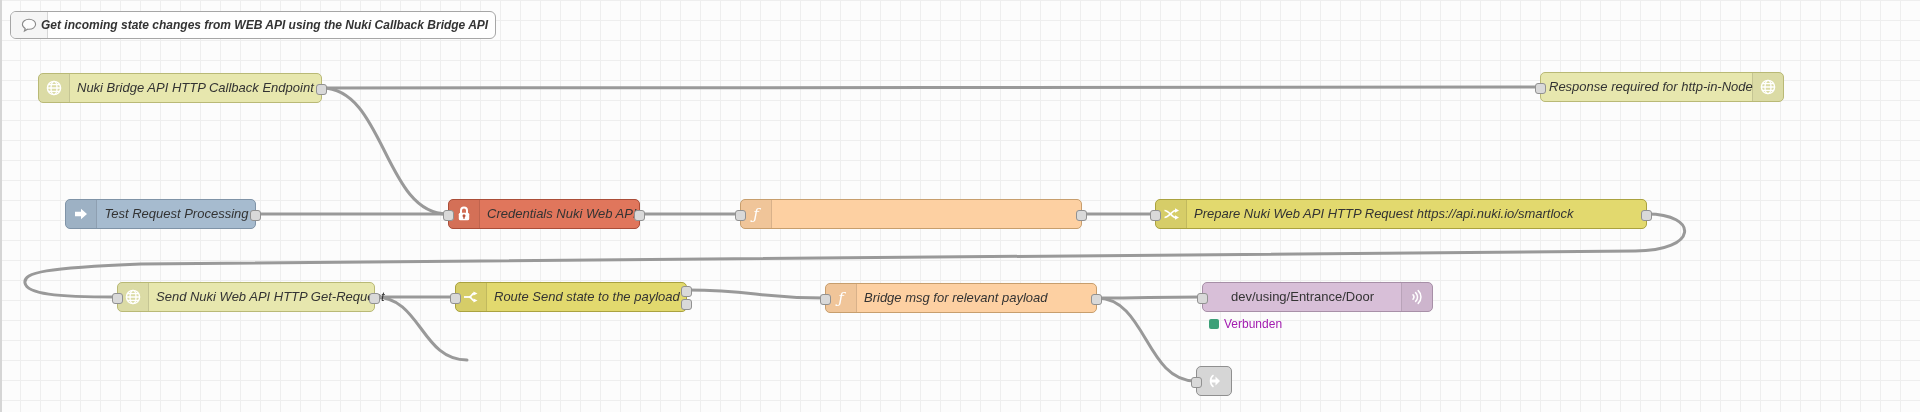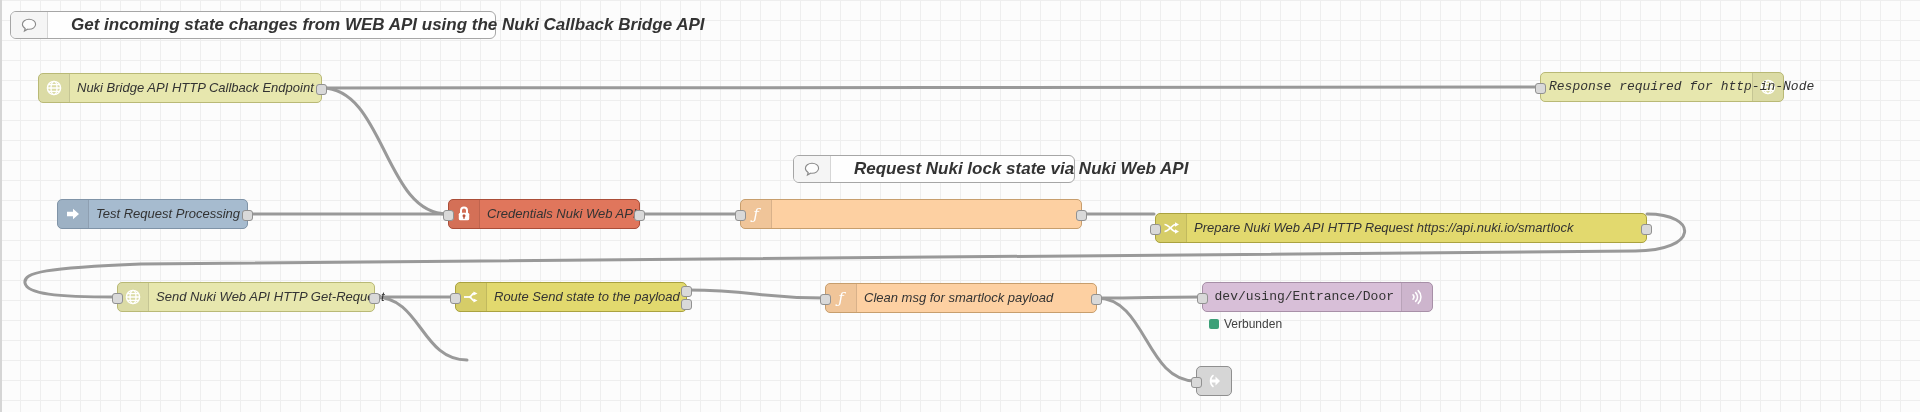--- a/index.html
+++ b/index.html
@@ -16,38 +16,38 @@
   .wire{stroke:#999;stroke-width:3;fill:none;stroke-linecap:round;}
   .node{position:absolute;height:30px;border-radius:5px;border:1px solid;box-sizing:border-box;cursor:move;}
   .icon-area{position:absolute;top:0;bottom:0;width:30px;background:rgba(0,0,0,0.05);
     display:flex;align-items:center;justify-content:center;}
   .icon-area.left{left:0;border-right:1px solid rgba(0,0,0,0.10);border-radius:4px 0 0 4px;}
   .icon-area.right{right:0;border-left:1px solid rgba(0,0,0,0.10);border-radius:0 4px 4px 0;}
   .icon-area.center{left:0;right:0;width:auto;background:transparent;border:none;border-radius:4px;}
   .icon-area svg{width:18px;height:18px;display:block;}
   .label{position:absolute;left:38px;right:6px;top:0;height:28px;line-height:28px;
     font-size:13px;font-style:italic;color:#333;white-space:nowrap;}
-  .label.right-align{left:8px;right:38px;text-align:right;font-family:Liberation Mono, monospace;}
+  .label.right-align{left:8px;right:38px;text-align:center;}
   .label.noitalic{font-style:normal;}
   .port{position:absolute;width:11px;height:11px;background:#d9d9d9;border:1px solid #919191;
     border-radius:3px;box-sizing:border-box;}
   .port.in{left:-6px;}
   .port.out{right:-6px;}
   .inject-btn{position:absolute;left:-20px;top:-1px;width:30px;height:30px;border:1px solid #8b98a5;
     border-radius:7px;background:#eef1f4;z-index:-1;box-sizing:border-box;}
   .inject-btn .fill{position:absolute;left:3px;top:3px;width:22px;height:22px;border-radius:4px;}
   .debug-btn{position:absolute;right:-20px;top:-1px;width:30px;height:30px;border:1px solid #999;
     border-radius:7px;background:#fdfdfd;z-index:-1;box-sizing:border-box;}
   .debug-btn .fill{position:absolute;left:3px;top:3px;width:22px;height:22px;border-radius:4px;background:#e7efe2;}
   .status{position:absolute;top:34px;left:6px;display:flex;align-items:center;gap:5px;
-    font-size:12px;color:#404040;white-space:nowrap;}
+    font-size:12px;color:#a21caf;white-space:nowrap;}
   .status .dot{width:10px;height:10px;border-radius:2px;display:inline-block;}
   .comment{position:absolute;height:28px;background:#fefefe;border:1px solid #a6a6a6;border-radius:6px;box-sizing:border-box;}
   .comment .icon-area{left:0;width:36px;background:#f5f5f5;border-right:1px solid #d6d6d6;border-radius:5px 0 0 5px;}
-  .comment .label{left:60px;font-weight:bold;font-size:17px;height:26px;line-height:26px;}
+  .comment .label{left:30px;font-weight:bold;font-size:12px;height:26px;line-height:26px;}
 </style>
 </head>
 <body>
 
 <div id="canvas">
   <svg id="wires" width="1920" height="412">
       <path d="M 322 88 C 472 88 1389 87 1539 87" class="wire"></path>
       <path d="M 322 88 C 384.5 88 384.5 214 447 214" class="wire"></path>
       <path d="M 248 214 C 347.5 214 347.5 214 447 214" class="wire"></path>
       <path d="M 640 214 C 689.5 214 689.5 214 739 214" class="wire"></path>
@@ -60,28 +60,20 @@
       <path d="M 1097 298 C 1146 298 1146 381 1195 381" class="wire"></path>
     </svg>
 <div class="comment" style="left: 10px; top: 11px; width: 486px;">
       <div class="icon-area left">
         <svg viewBox="0 0 18 18">
           <path d="M9,3.2c-3.7,0-6.6,2.3-6.6,5.1c0,1.7,1.1,3.2,2.8,4.1L4.4,15l3.2-1.8c0.45,0.08,0.92,0.12,1.4,0.12c3.7,0,6.6-2.3,6.6-5.1S12.7,3.2,9,3.2z" fill="#fdfdfd" stroke="#8a8a8a" stroke-width="1.1"></path>
         </svg>
       </div>
       <div class="label">Get incoming state changes from WEB API using the Nuki Callback Bridge API</div>
     </div>
-    <div class="comment" style="left: 793px; top: 155px; width: 282px;">
-      <div class="icon-area left">
-        <svg viewBox="0 0 18 18">
-          <path d="M9,3.2c-3.7,0-6.6,2.3-6.6,5.1c0,1.7,1.1,3.2,2.8,4.1L4.4,15l3.2-1.8c0.45,0.08,0.92,0.12,1.4,0.12c3.7,0,6.6-2.3,6.6-5.1S12.7,3.2,9,3.2z" fill="#fdfdfd" stroke="#8a8a8a" stroke-width="1.1"></path>
-        </svg>
-      </div>
-      <div class="label">Request Nuki lock state via Nuki Web API</div>
-    </div>
     <div class="node" title="http in" style="left: 38px; top: 73px; width: 284px; background: rgb(231, 231, 174); border-color: rgb(185, 185, 118);">
       <div class="icon-area left">
         <svg viewBox="0 0 18 18">
           <g fill="none" stroke="#fff" stroke-width="1.4" stroke-linecap="round">
             <circle cx="9" cy="9" r="6.6"></circle>
             <ellipse cx="9" cy="9" rx="3" ry="6.6"></ellipse>
             <path d="M2.6,9h12.8M3.6,5.6h10.8M3.6,12.4h10.8"></path>
           </g>
         </svg>
       </div>
@@ -94,21 +86,21 @@
           <g fill="none" stroke="#fff" stroke-width="1.4" stroke-linecap="round">
             <circle cx="9" cy="9" r="6.6"></circle>
             <ellipse cx="9" cy="9" rx="3" ry="6.6"></ellipse>
             <path d="M2.6,9h12.8M3.6,5.6h10.8M3.6,12.4h10.8"></path>
           </g>
         </svg>
       </div>
       <div class="label right-align">Response required for http-in-Node</div>
       <div class="port in" style="top: 9.5px;"></div>
     </div>
-    <div class="node" title="inject" style="left: 57px; top: 199px; width: 191px; background: rgb(166, 187, 207); border-color: rgb(127, 147, 167);">
+    <div class="node" title="inject" style="left: 65px; top: 199px; width: 191px; background: rgb(166, 187, 207); border-color: rgb(127, 147, 167); text-align: center;">
       <div class="inject-btn">
         <div class="fill" style="background: rgb(166, 187, 207);"></div>
       </div>
       <div class="icon-area left">
         <svg viewBox="0 0 18 18">
           <path d="M3,6.8h6V3.8L15,9 9,14.2V11.2H3z" fill="#fff"></path>
         </svg>
       </div>
       <div class="label">Test Request Processing</div>
       <div class="port out" style="top: 9.5px;"></div>
@@ -128,21 +120,21 @@
     </div>
     <div class="node" title="function" style="left: 740px; top: 199px; width: 342px; background: rgb(253, 208, 162); border-color: rgb(199, 158, 109);">
       <div class="icon-area left">
         <svg viewBox="0 0 18 18">
           <text x="9" y="13.6" font-size="15" font-style="italic" font-family="DejaVu Serif,serif" fill="#fff" text-anchor="middle">ƒ</text>
         </svg>
       </div>
       <div class="port in" style="top: 9.5px;"></div>
       <div class="port out" style="top: 9.5px;"></div>
     </div>
-    <div class="node" title="change" style="left: 1155px; top: 213px; width: 492px; background: rgb(226, 217, 110); border-color: rgb(170, 162, 63);">
+    <div class="node" title="change" style="left: 1155px; top: 199px; width: 492px; background: rgb(226, 217, 110); border-color: rgb(170, 162, 63);">
       <div class="icon-area left">
         <svg viewBox="0 0 18 18">
           <g fill="none" stroke="#fff" stroke-width="1.7">
             <path d="M2.5,5.5C7,5.5 10,12.5 13.5,12.5"></path>
             <path d="M2.5,12.5C7,12.5 10,5.5 13.5,5.5"></path>
           </g>
           <path d="M13,3.3 17,5.5 13,7.7z" fill="#fff"></path>
           <path d="M13,10.3 17,12.5 13,14.7z" fill="#fff"></path>
         </svg>
       </div>
@@ -180,21 +172,21 @@
       <div class="port in" style="top: 9.5px;"></div>
       <div class="port out" style="top: 2.5px;"></div>
       <div class="port out" style="top: 15.5px;"></div>
     </div>
     <div class="node" title="function" style="left: 825px; top: 283px; width: 272px; background: rgb(253, 208, 162); border-color: rgb(199, 158, 109);">
       <div class="icon-area left">
         <svg viewBox="0 0 18 18">
           <text x="9" y="13.6" font-size="15" font-style="italic" font-family="DejaVu Serif,serif" fill="#fff" text-anchor="middle">ƒ</text>
         </svg>
       </div>
-      <div class="label">Clean msg for smartlock payload</div>
+      <div class="label">Bridge msg for relevant payload</div>
       <div class="port in" style="top: 9.5px;"></div>
       <div class="port out" style="top: 9.5px;"></div>
     </div>
     <div class="node" title="mqtt out" style="left: 1202px; top: 282px; width: 231px; background: rgb(216, 191, 216); border-color: rgb(167, 143, 167);">
       <div class="icon-area right">
         <svg viewBox="0 0 18 18">
           <g fill="none" stroke="#fff" stroke-width="1.5" stroke-linecap="round">
             <path d="M5,6.8a3.2,3.2 0 0 1 0,4.4"></path>
             <path d="M7.6,4.6a6,6 0 0 1 0,8.8"></path>
             <path d="M10.2,2.6a8.8,8.8 0 0 1 0,12.8"></path>

